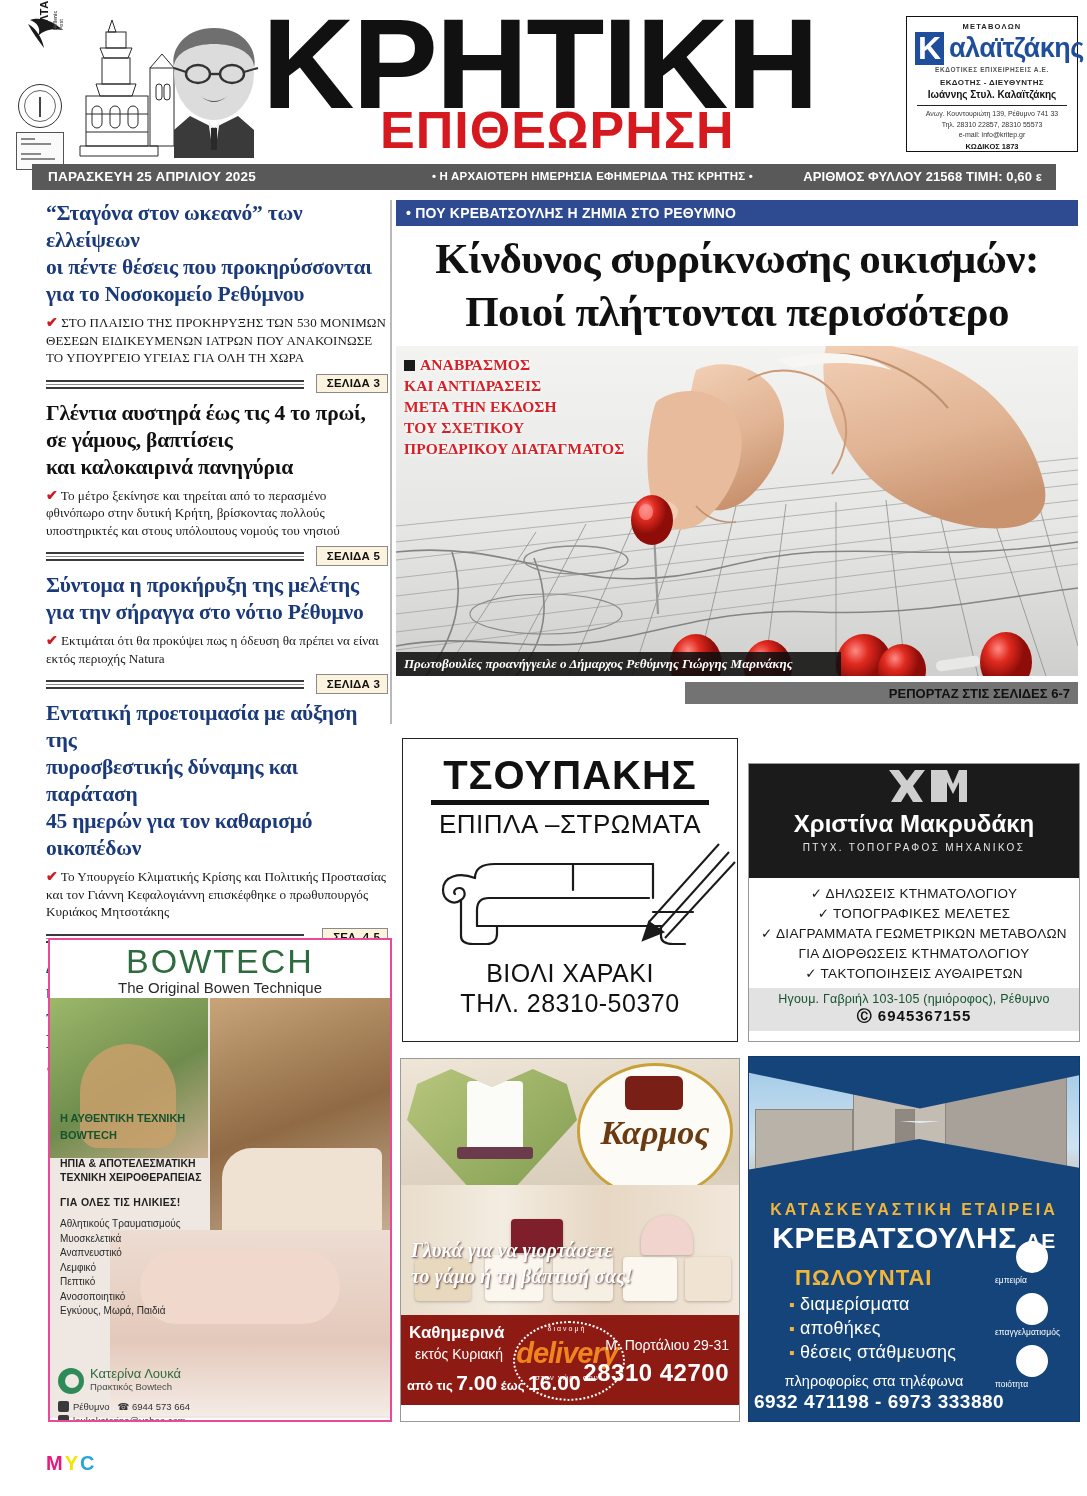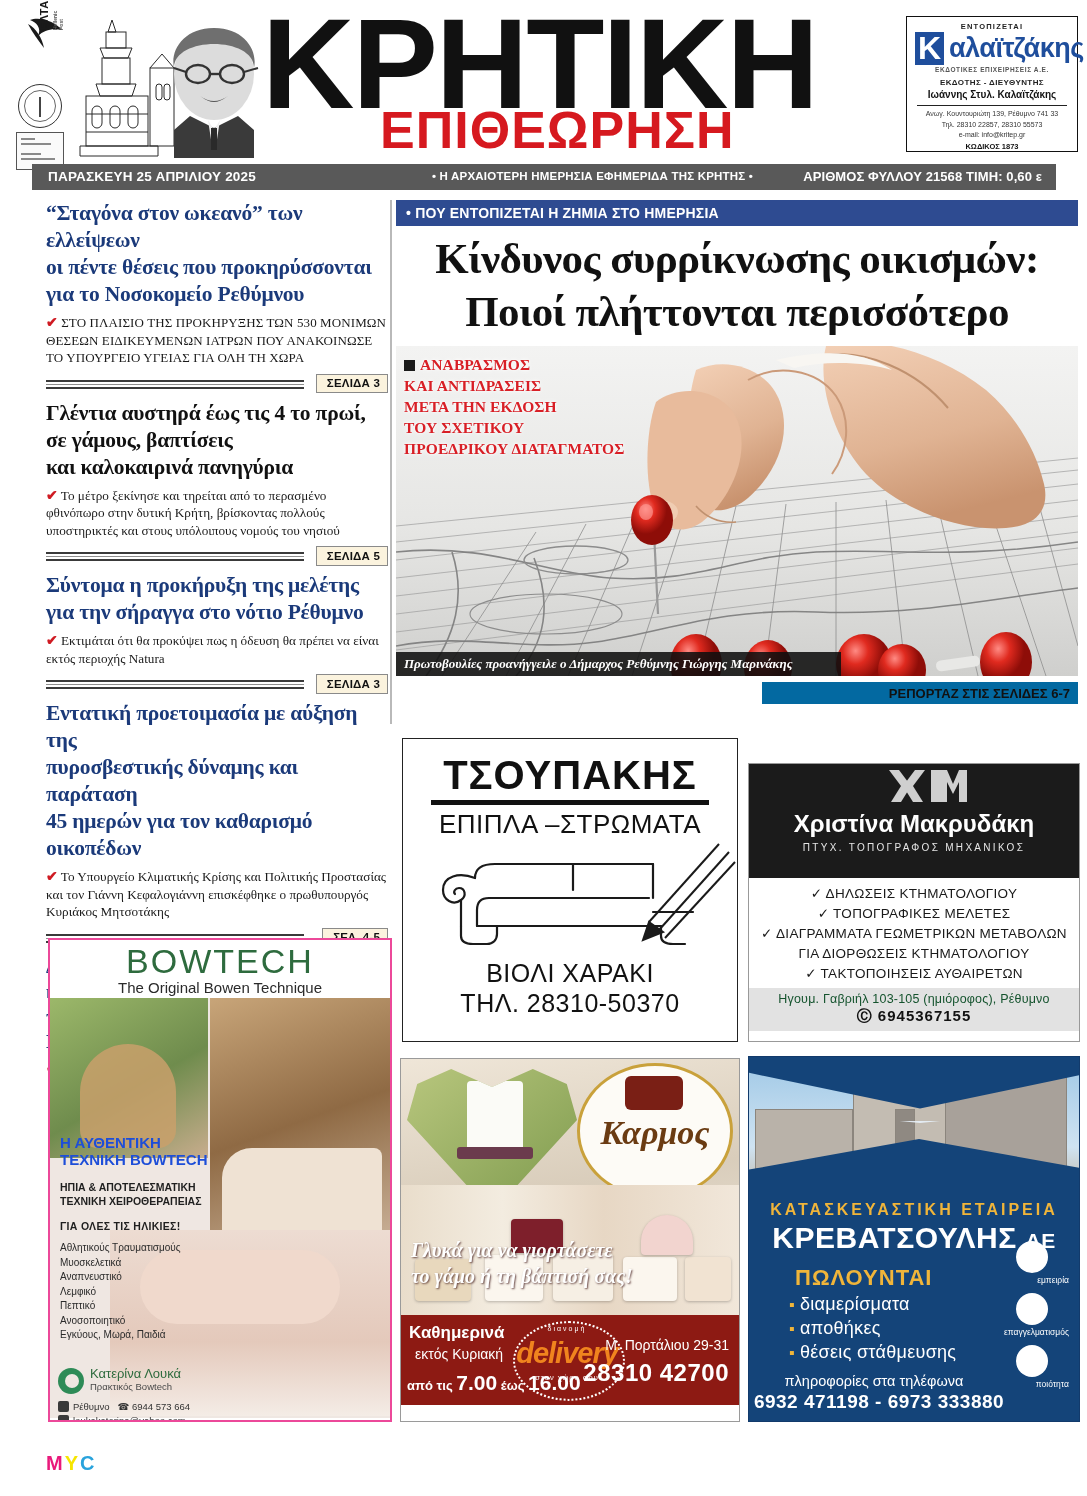--- a/index.html
+++ b/index.html
@@ -76,21 +76,21 @@
   .topicbar span{display:inline-block;margin:5px 0 0 10px;}
   .mainhead{margin:6px 0 0 0;text-align:center;font-family:"Liberation Serif",serif;font-weight:700;
      color:#111;font-size:43px;line-height:53px;letter-spacing:-.6px;}
   .photo{position:relative;margin-top:8px;width:682px;height:330px;overflow:hidden;background:#dadada;}
   .photo .redblock{position:absolute;left:8px;top:8px;z-index:6;font-family:"Liberation Serif",serif;
      font-weight:700;color:#d81f26;font-size:15.5px;line-height:21px;letter-spacing:.1px;text-shadow:0 0 3px #fff,0 0 6px #fff;}
   .photo .redblock .sq{display:inline-block;width:11px;height:11px;background:#1a1a1a;margin-right:5px;vertical-align:-1px;}
   .caption{position:absolute;left:0;bottom:0;height:24px;width:445px;background:rgba(15,15,15,.88);color:#fff;z-index:7;}
   .caption span{display:block;margin:4px 0 0 8px;font-family:"Liberation Serif",serif;font-style:italic;font-weight:700;font-size:13px;}
   .reportrow{position:relative;margin-top:6px;height:24px;}
-  .reportrow .rbox{position:absolute;right:0;top:0;width:316px;height:22px;background:#0369a1;}
+  .reportrow .rbox{position:absolute;right:0;top:0;width:393px;height:22px;background:#737373;}
   .reportrow .rbox span{position:absolute;right:8px;top:4px;font-family:"Liberation Sans",sans-serif;
      font-weight:700;font-size:13px;color:#111;}
 
   
   .ad{position:absolute;border:1px solid #1a1a1a;overflow:hidden;background:#fff;}
 
   
   #ad-tsoupakis{left:402px;top:738px;width:334px;height:302px;border:1.5px solid #222;}
   .ts-name{margin:14px 0 0 0;text-align:center;font-family:"Liberation Sans",sans-serif;font-weight:700;
      font-size:40px;letter-spacing:1px;color:#111;}
@@ -120,21 +120,21 @@
      letter-spacing:2px;color:#2e6b3e;margin-top:2px;}
   .bw-tag{text-align:center;font-family:"Liberation Sans",sans-serif;font-size:15px;color:#2a2a2a;margin-top:-2px;}
   .bw-body{position:relative;height:420px;background:#efe7e2;}
   .bw-img1{position:absolute;left:0;top:0;width:158px;height:160px;background:linear-gradient(150deg,#9cb86a,#6f8c4d 55%,#c9ad8e);}
   .bw-img1:after{content:"";position:absolute;left:30px;top:46px;width:96px;height:104px;border-radius:48px 48px 18px 18px;background:#c9a06b;opacity:.85;}
   .bw-img2{position:absolute;left:160px;top:0;width:180px;height:282px;background:linear-gradient(160deg,#c8a579,#8f6a44 45%,#d8c3ad);}
   .bw-img2:after{content:"";position:absolute;left:12px;top:150px;width:160px;height:120px;background:#efe2d3;border-radius:30px 8px 0 0;}
   .bw-img3{position:absolute;left:60px;top:232px;width:280px;height:186px;background:linear-gradient(180deg,#eddcd2,#e4c9bb 60%,#f4ece6);}
   .bw-img3:after{content:"";position:absolute;left:30px;top:20px;width:200px;height:74px;background:#f0d9cc;border-radius:40px;}
   .bw-txt{position:absolute;left:10px;top:112px;width:150px;z-index:4;}
-  .bw-t1{font-family:"Liberation Sans",sans-serif;font-weight:700;font-size:15px;color:#1d4ed8;line-height:17px;margin-top:24px;}
+  .bw-t1{font-family:"Liberation Sans",sans-serif;font-weight:700;font-size:11px;color:#14532d;line-height:17px;}
   .bw-t2{font-family:"Liberation Sans",sans-serif;font-weight:700;font-size:10.5px;color:#1f1f1f;line-height:14px;margin-top:12px;}
   .bw-t3{font-family:"Liberation Sans",sans-serif;font-weight:700;font-size:10.5px;color:#1f1f1f;margin-top:12px;letter-spacing:.3px;}
   .bw-t4{font-family:"Liberation Sans",sans-serif;font-size:10px;color:#2a2a2a;line-height:14.5px;margin-top:9px;}
   .bw-card{position:absolute;left:8px;top:368px;width:188px;z-index:6;}
   .bw-person{position:relative;height:34px;}
   .bw-circ{position:absolute;left:0;top:2px;width:26px;height:26px;border-radius:50%;background:#2e8b57;}
   .bw-circ:after{content:"";position:absolute;left:7px;top:6px;width:14px;height:14px;border-radius:50%;background:#efe7e2;}
   .bw-pname{position:absolute;left:32px;top:0;font-family:"Liberation Sans",sans-serif;font-size:13px;color:#2e6b3e;}
   .bw-prole{position:absolute;left:32px;top:15px;font-family:"Liberation Sans",sans-serif;font-size:9.5px;color:#4a4a4a;}
   .bw-ln{position:relative;font-family:"Liberation Sans",sans-serif;font-size:9.5px;color:#333;line-height:14px;padding-left:15px;}
@@ -183,21 +183,21 @@
   .kr-body{position:relative;background:#144479;padding-bottom:8px;}
   .kr-t1{text-align:center;font-family:"Liberation Sans",sans-serif;font-weight:700;font-size:16px;color:#f0b53a;letter-spacing:3px;margin-top:-6px;}
   .kr-t2{text-align:center;font-family:"Liberation Sans",sans-serif;font-weight:700;font-size:30px;color:#fff;letter-spacing:.5px;margin-top:2px;}
   .kr-t2 em{font-style:normal;font-size:21px;}
   .kr-t3{margin:10px 0 0 46px;font-family:"Liberation Sans",sans-serif;font-weight:700;font-size:22px;color:#f0b53a;letter-spacing:1px;}
   .kr-li{margin:3px 0 0 40px;font-family:"Liberation Sans",sans-serif;font-size:18px;color:#fff;letter-spacing:.3px;}
   .kr-li b{color:#f0b53a;font-size:16px;margin-right:5px;}
   .kr-t4{text-align:center;font-family:"Liberation Sans",sans-serif;font-size:14.5px;color:#fff;margin-top:10px;padding-right:80px;}
   .kr-t5{text-align:center;font-family:"Liberation Sans",sans-serif;font-weight:700;font-size:19px;color:#fff;letter-spacing:.5px;margin-top:2px;padding-right:70px;}
   .kr-badges{position:absolute;right:10px;top:40px;width:74px;}
-  .kr-bd{position:relative;text-align:right;margin-bottom:8px;}
+  .kr-bd{position:relative;text-align:left;margin-bottom:8px;}
   .kr-bc{width:32px;height:32px;border-radius:50%;background:#fff;margin:0 auto;}
   .kr-bl{font-family:"Liberation Sans",sans-serif;font-size:8.5px;color:#fff;margin-top:2px;}
 
   
   .myc{position:absolute;left:46px;top:1452px;font-family:"Liberation Sans",sans-serif;font-weight:700;font-size:20px;letter-spacing:2px;}
   .myc .m{color:#e9197b;} .myc .y{color:#f6e500;} .myc .c{color:#29a3dc;}
 </style>
 </head>
 <body>
 
@@ -263,21 +263,21 @@
         <rect x="61" y="112" width="6" height="22" fill="#2a2a2a"></rect>
       </svg>
     </div>
 
     <div class="logo-wrap">
       <div class="logo-main">ΚΡΗΤΙΚΗ</div>
       <div class="logo-sub">ΕΠΙΘΕΩΡΗΣΗ</div>
     </div>
 
     <div class="ownerbox">
-      <div class="ob-t1">ΕΝΤΟΠΙΖΕΤΑΙ</div>
+      <div class="ob-t1">ΜΕΤΑΒΟΛΩΝ</div>
       <div class="ob-logo">
         <span class="ob-k">Κ</span>
         <span class="ob-name">αλαϊτζάκης</span>
       </div>
       <div class="ob-t2">ΕΚΔΟΤΙΚΕΣ  ΕΠΙΧΕΙΡΗΣΕΙΣ Α.Ε.</div>
       <div class="ob-t3">ΕΚΔΟΤΗΣ - ΔΙΕΥΘΥΝΤΗΣ</div>
       <div class="ob-t4">Ιωάννης Στυλ. Καλαϊτζάκης</div>
       <div class="ob-rule"></div>
       <div class="ob-small">Ανωγ. Κουντουριώτη 139, Ρέθυμνο 741 33</div>
       <div class="ob-small">Τηλ. 28310 22857, 28310 55573</div>
@@ -386,21 +386,21 @@
         <div class="pagebadge">ΣΕΛΙΔΑ 9</div>
       </div>
     </div>
   </div>
 
   <div class="vrule"></div>
 
   <div class="mainwrap">
 
     <div class="topicbar">
-      <span>• ΠΟΥ ΕΝΤΟΠΙΖΕΤΑΙ Η ΖΗΜΙΑ ΣΤΟ ΗΜΕΡΗΣΙΑ</span>
+      <span>• ΠΟΥ ΚΡΕΒΑΤΣΟΥΛΗΣ Η ΖΗΜΙΑ ΣΤΟ ΡΕΘΥΜΝΟ</span>
     </div>
 
     <div class="mainhead">
       <div>Κίνδυνος συρρίκνωσης οικισμών:</div>
       <div>Ποιοί πλήττονται περισσότερο</div>
     </div>
 
     <div class="photo">
       <svg width="682" height="330" viewBox="0 0 682 330" style="position:absolute;left:0;top:0;">
         <defs>

